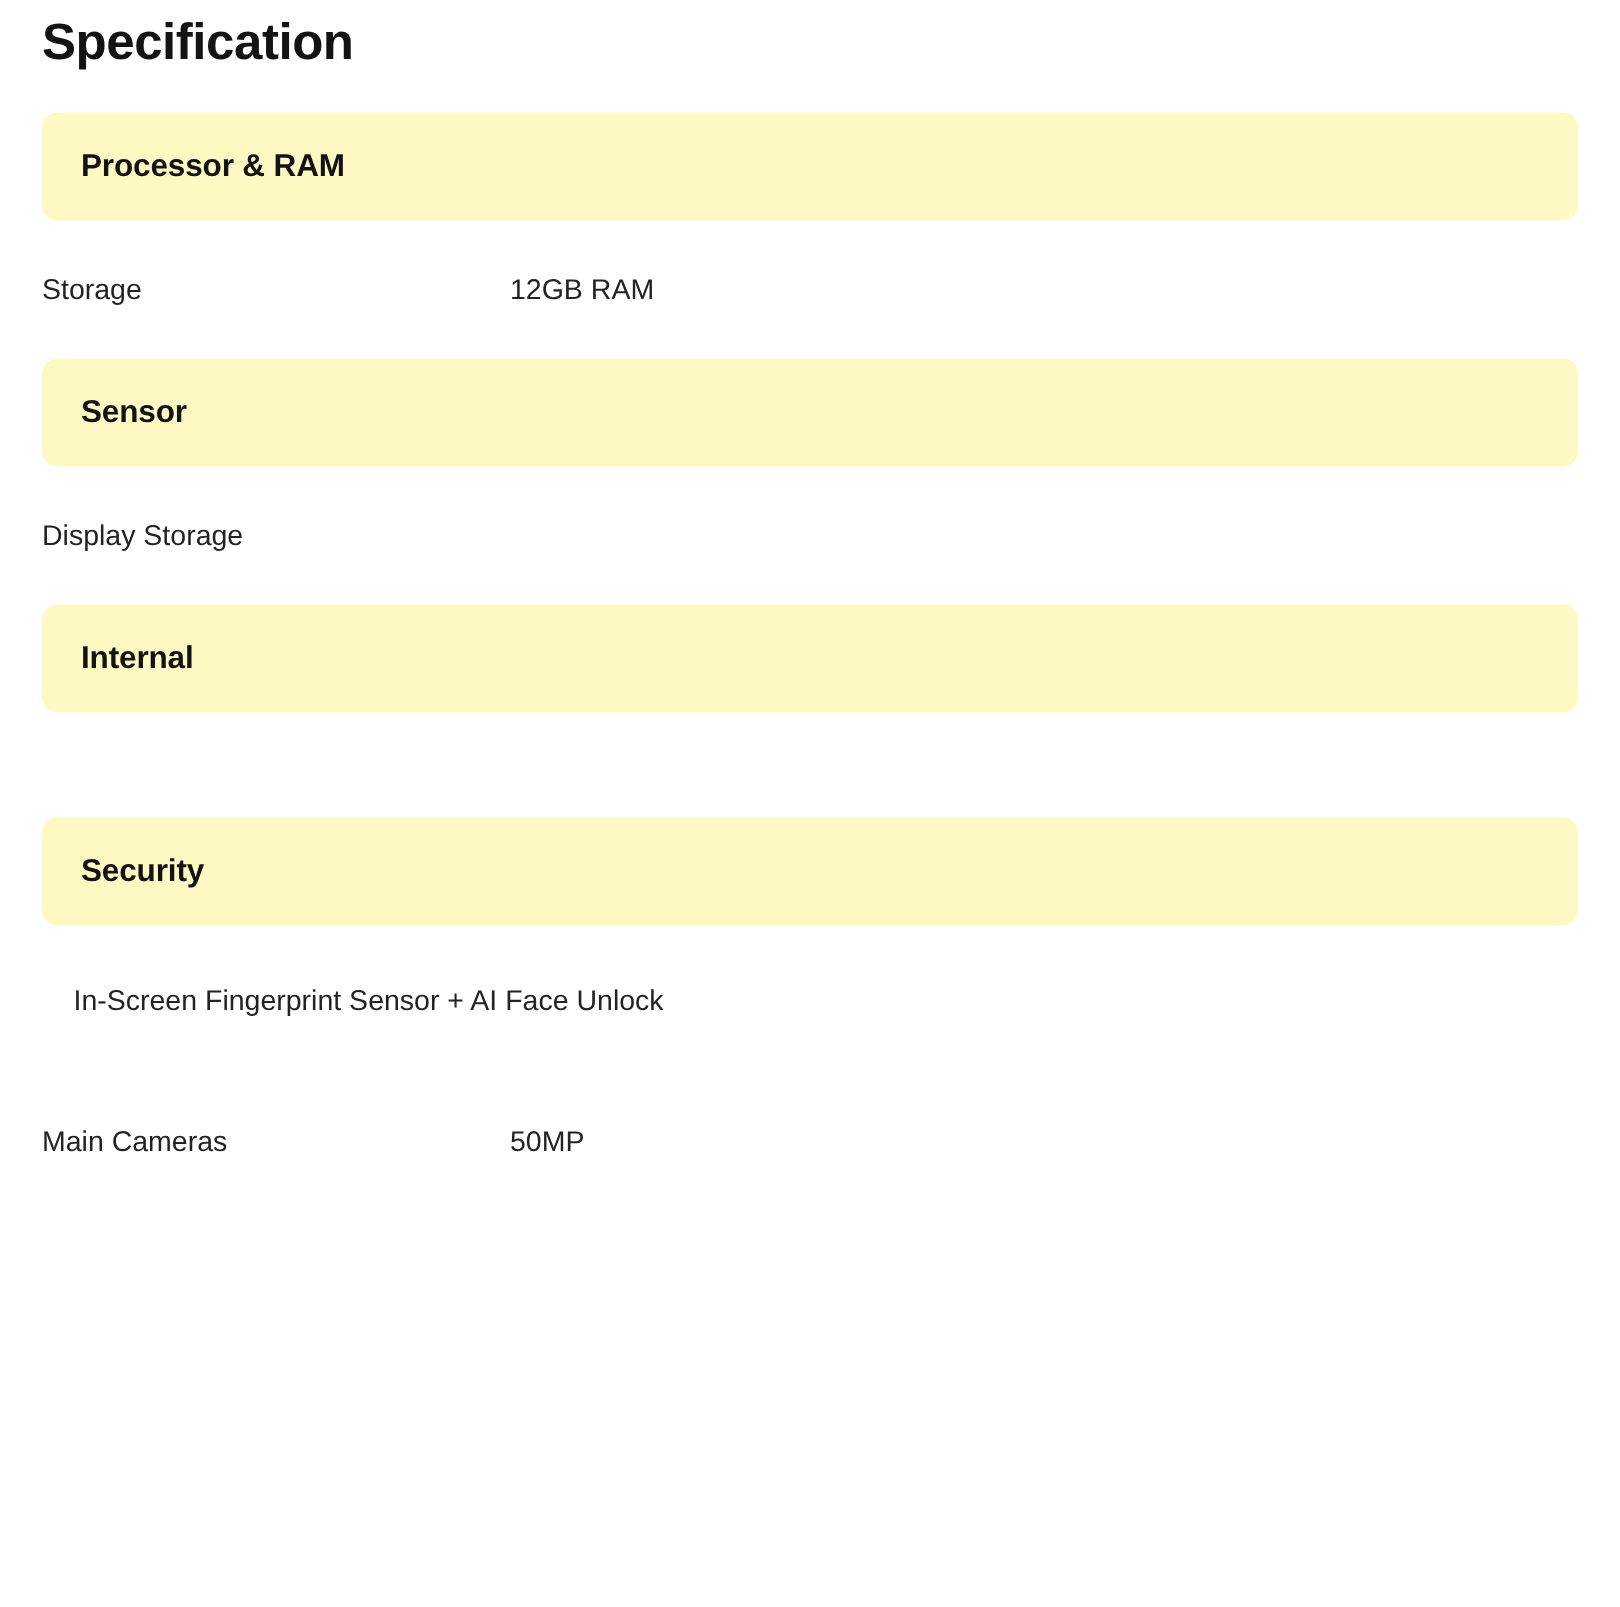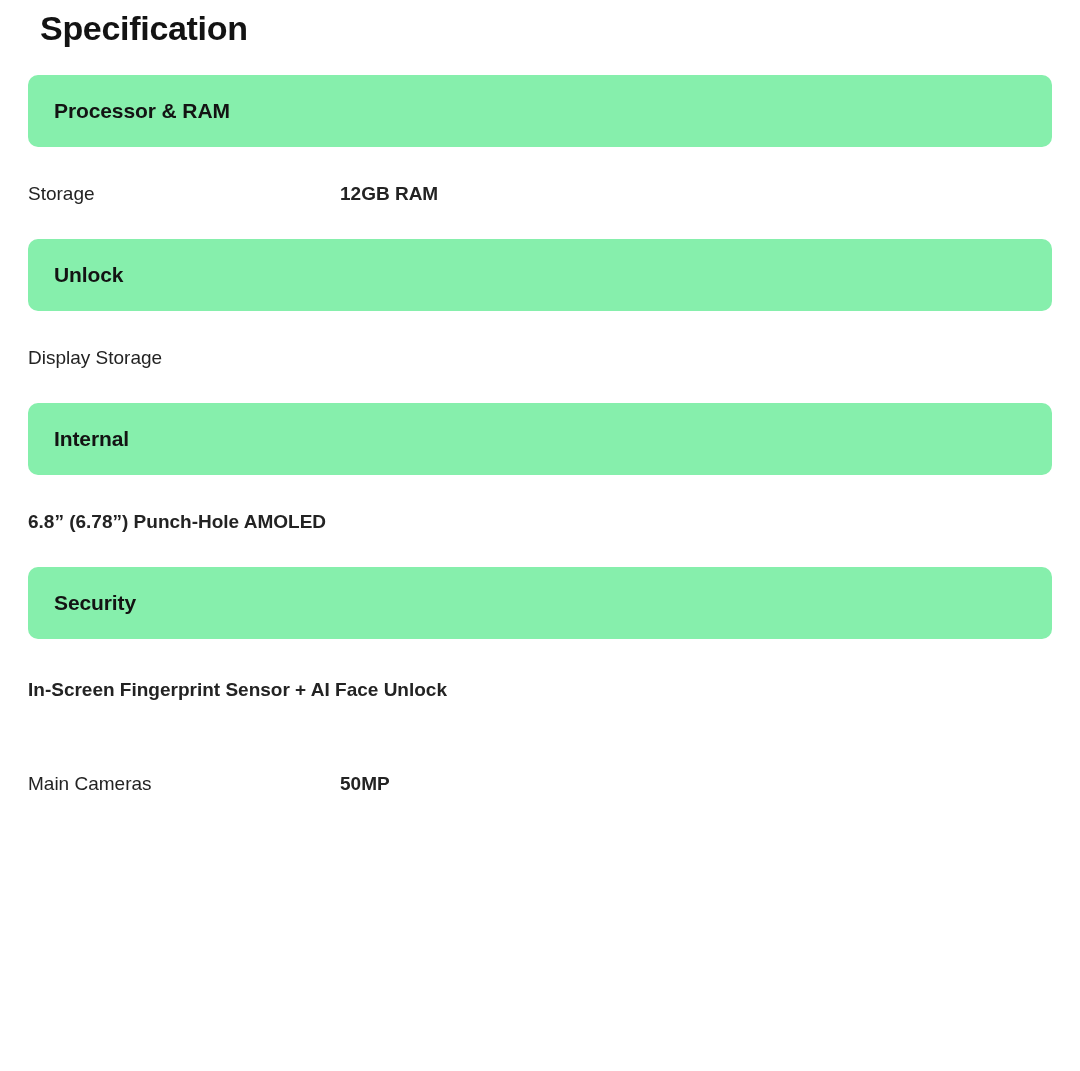--- a/index.html
+++ b/index.html
@@ -18,28 +18,28 @@
   .page {
     width: 1080px;
     box-sizing: border-box;
     padding: 0 28px;
   }
   .page-title {
     font-size: 34px;
     font-weight: 700;
     letter-spacing: -0.3px;
     color: #131313;
-    margin: 8px 0 0 12px;
+    margin: 8px 0 0 0;
     line-height: 1.2;
   }
   .spec-list {
     margin-top: 26px;
   }
   .section-header {
-    background: #86efac;
+    background: #fef9c3;
     border-radius: 10px;
     height: 72px;
     display: flex;
     align-items: center;
     padding: 0 26px;
     box-sizing: border-box;
   }
   .section-header-text {
     font-size: 21px;
     font-weight: 700;
@@ -54,58 +54,58 @@
   .spec-label {
     width: 312px;
     flex: 0 0 312px;
     font-size: 19px;
     color: #232323;
     font-weight: 400;
   }
   .spec-value {
     font-size: 19px;
     color: #232323;
-    font-weight: 700;
+    font-weight: 400;
   }
   .spec-row.full .spec-value {
     width: 100%;
   }
   .spec-row.full {
     padding: 40px 0 36px 0;
+    margin-left: 21px;
   }
 </style>
 </head>
 <body>
 
 <div class="page">
 
   <h1 class="page-title">Specification</h1>
 
   <div class="spec-list">
 
     <div class="section-header">
       <span class="section-header-text">Processor &amp; RAM</span>
     </div>
     <div class="spec-row">
       <div class="spec-label">Storage</div>
       <div class="spec-value">12GB RAM</div>
     </div>
 
     <div class="section-header">
-      <span class="section-header-text">Unlock</span>
+      <span class="section-header-text">Sensor</span>
     </div>
     <div class="spec-row">
       <div class="spec-label">Display Storage</div>
     </div>
 
     <div class="section-header">
       <span class="section-header-text">Internal</span>
     </div>
     <div class="spec-row">
-      <div class="spec-value">6.8” (6.78”) Punch-Hole AMOLED</div>
     </div>
 
     <div class="section-header">
       <span class="section-header-text">Security</span>
     </div>
     <div class="spec-row full">
       <div class="spec-value">In-Screen Fingerprint Sensor + AI Face Unlock</div>
     </div>
 
     <div class="spec-row">

